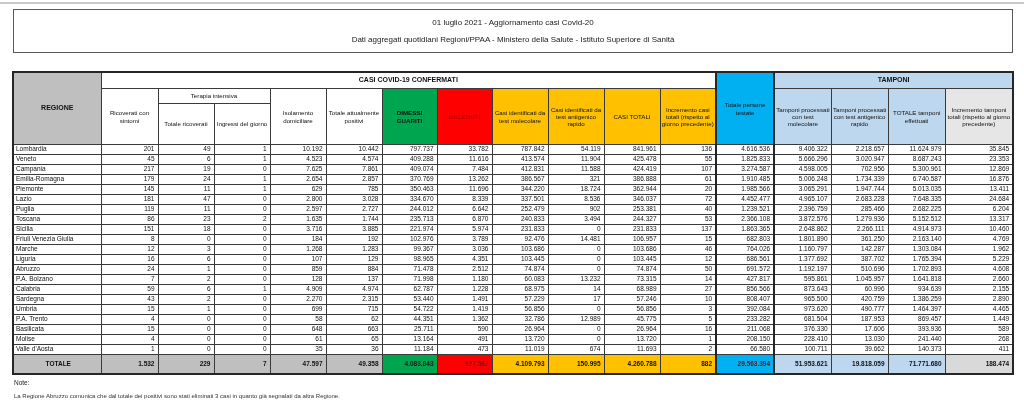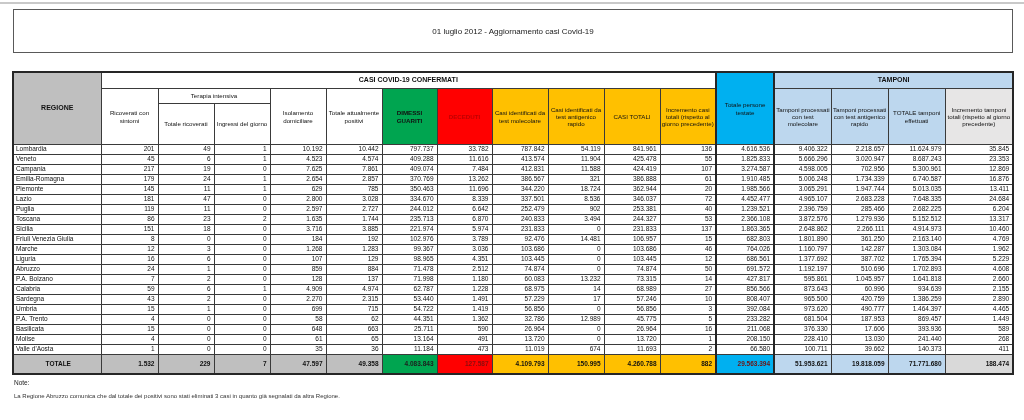--- a/index.html
+++ b/index.html
@@ -36,21 +36,22 @@
   tr.total .bg-lgray{background:#d9d9d9;}
   .note-label{position:absolute;top:379px;left:14px;font-size:6.5px;color:#222;}
   .note-text{position:absolute;top:393px;left:14px;font-size:6px;color:#333;}
 </style>
 </head>
 <body>
 
 <div class="top-rule"></div>
 
 <div class="title-box">
-  <div>01 luglio 2012 - Aggiornamento casi Covid-19</div>
+  <div>01 luglio 2021 - Aggiornamento casi Covid-20</div>
+  <div>Dati aggregati quotidiani Regioni/PPAA - Ministero della Salute - Istituto Superiore di Sanità</div>
 </div>
 
 <div class="table-wrap">
   <table>
     <colgroup>
       <col style="width:88px">
         <col style="width:57px">
         <col style="width:56px">
         <col style="width:56px">
       <col style="width:56px">

